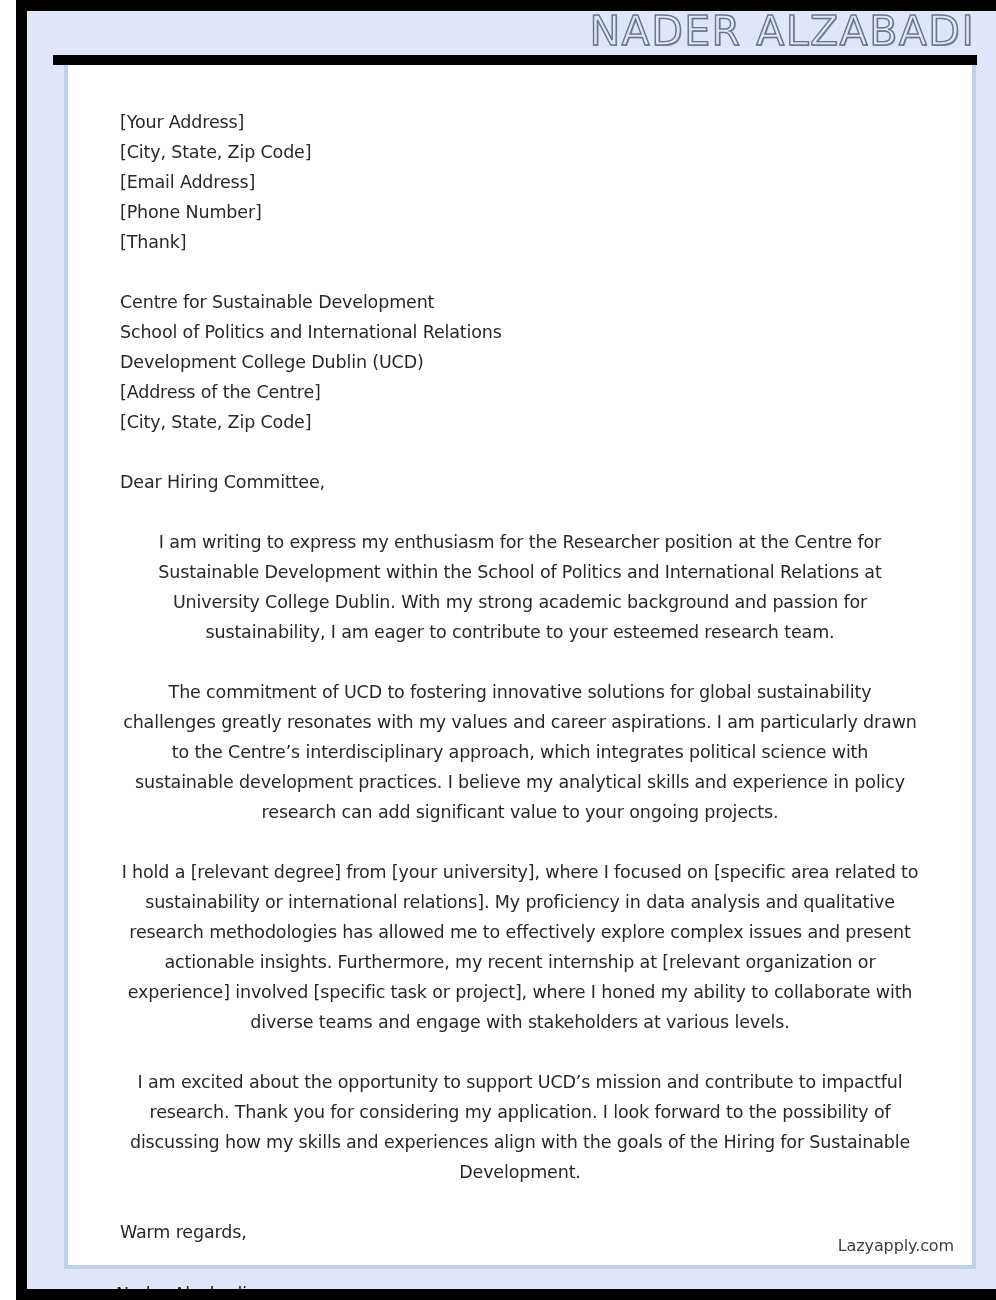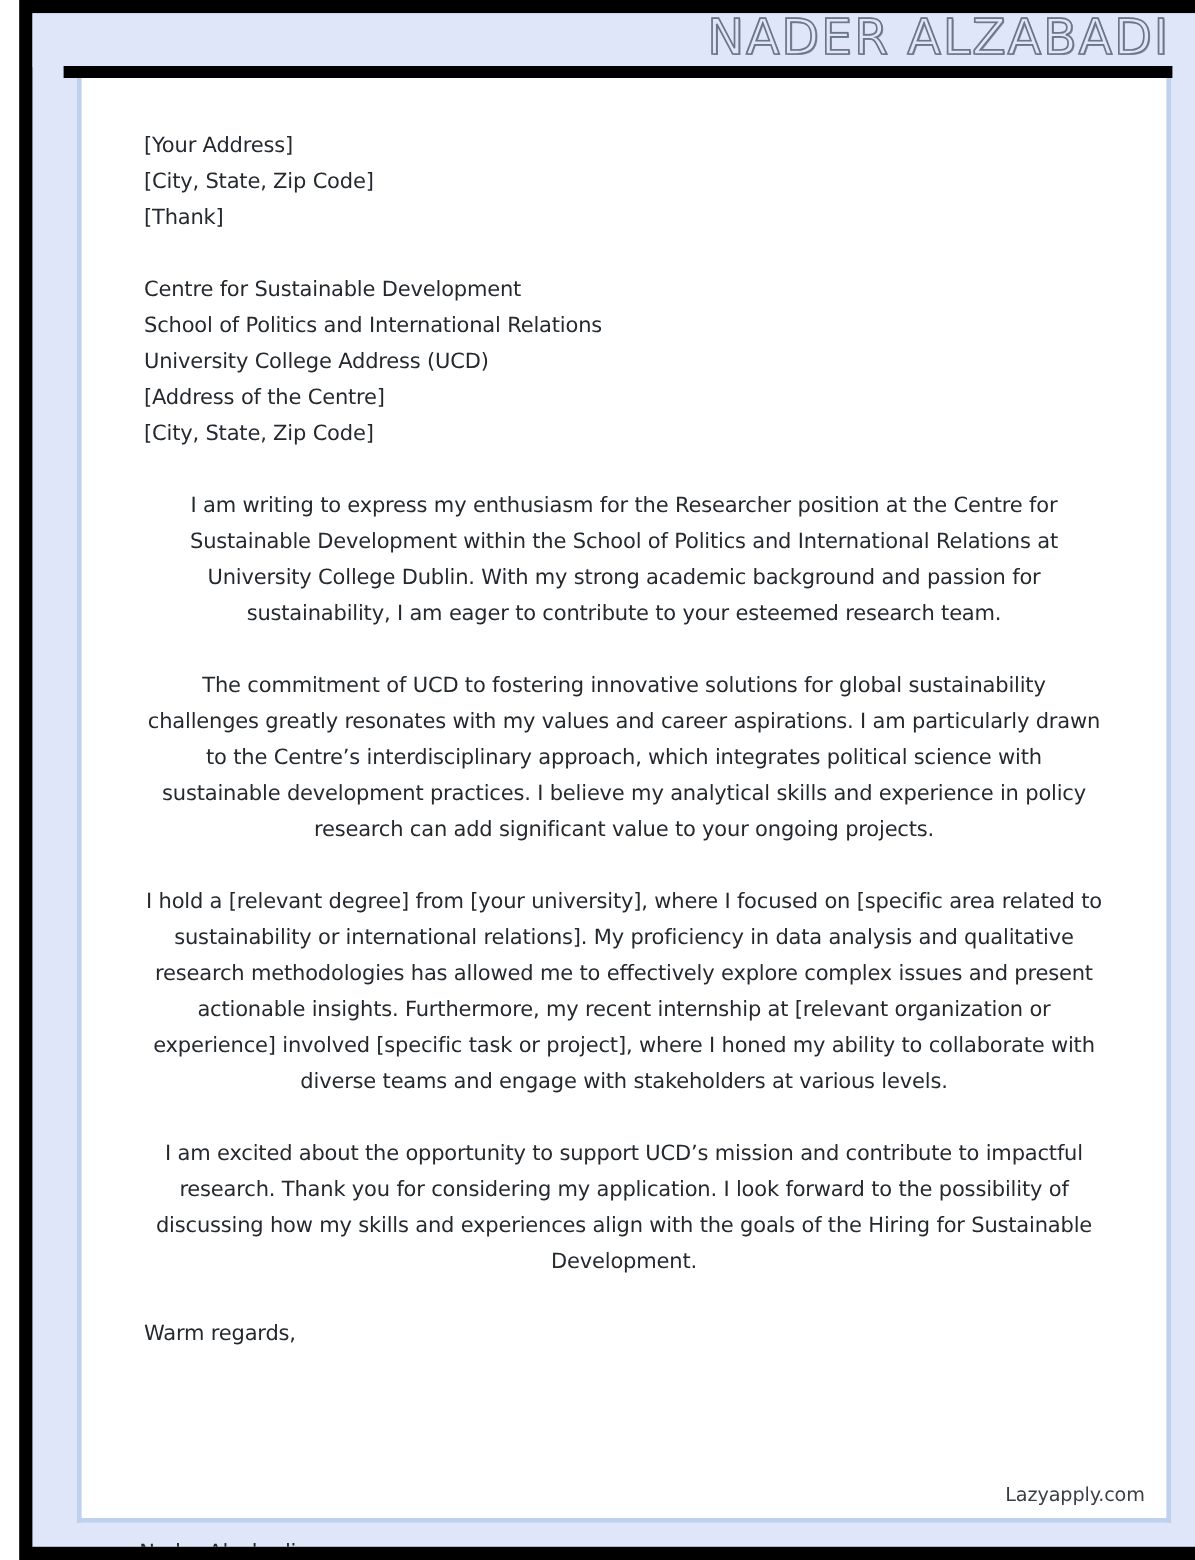--- a/index.html
+++ b/index.html
@@ -144,31 +144,36 @@
 
   <div id="header-rule"></div>
 
   <div id="page-sheet">
 
     <div id="page-body">
 
       <div class="block">
         <div class="letter-line">[Your Address]</div>
         <div class="letter-line">[City, State, Zip Code]</div>
+        <div class="letter-line">[Email Address]</div>
+        <div class="letter-line">[Phone Number]</div>
         <div class="letter-line">[Thank]</div>
       </div>
 
       <div class="block">
         <div class="letter-line">Centre for Sustainable Development</div>
         <div class="letter-line">School of Politics and International Relations</div>
-        <div class="letter-line">University College Address (UCD)</div>
+        <div class="letter-line">Development College Dublin (UCD)</div>
         <div class="letter-line">[Address of the Centre]</div>
         <div class="letter-line">[City, State, Zip Code]</div>
       </div>
 
+      <div class="block">
+        <div class="letter-line">Dear Hiring Committee,</div>
+      </div>
 
       <div class="block">
         <p class="letter-para">I am writing to express my enthusiasm for the Researcher position at the Centre for Sustainable Development within the School of Politics and International Relations at University College Dublin. With my strong academic background and passion for sustainability, I am eager to contribute to your esteemed research team.</p>
       </div>
 
       <div class="block">
         <p class="letter-para">The commitment of UCD to fostering innovative solutions for global sustainability challenges greatly resonates with my values and career aspirations. I am particularly drawn to the Centre’s interdisciplinary approach, which integrates political science with sustainable development practices. I believe my analytical skills and experience in policy research can add significant value to your ongoing projects.</p>
       </div>
 
       <div class="block">

